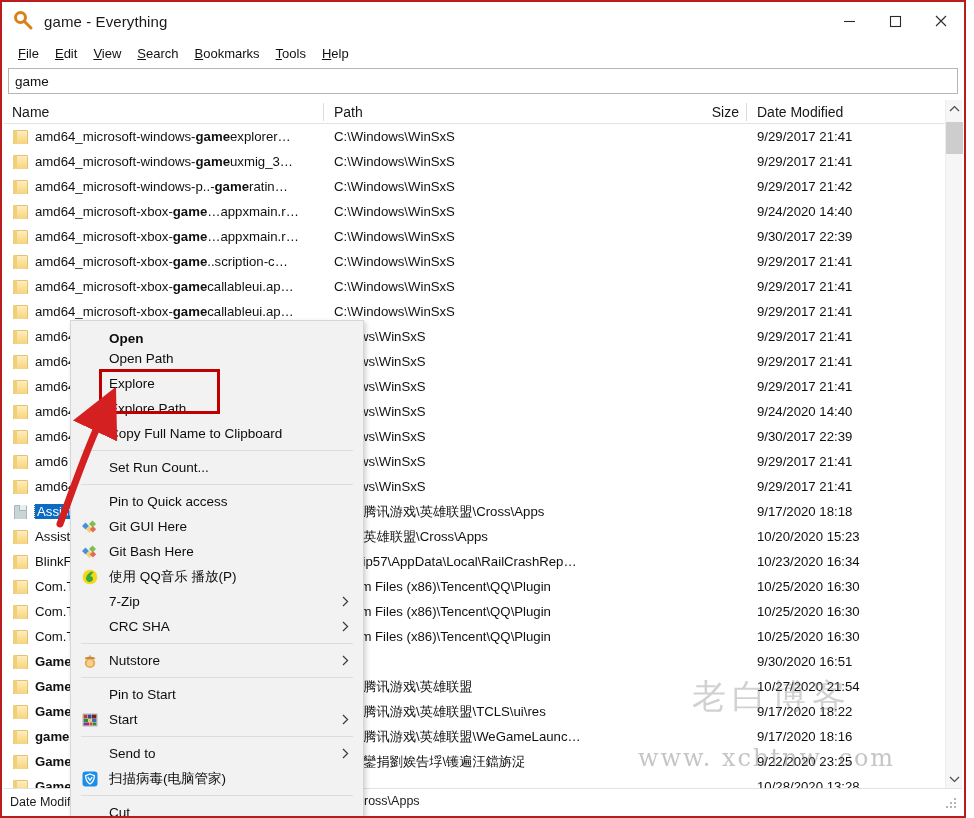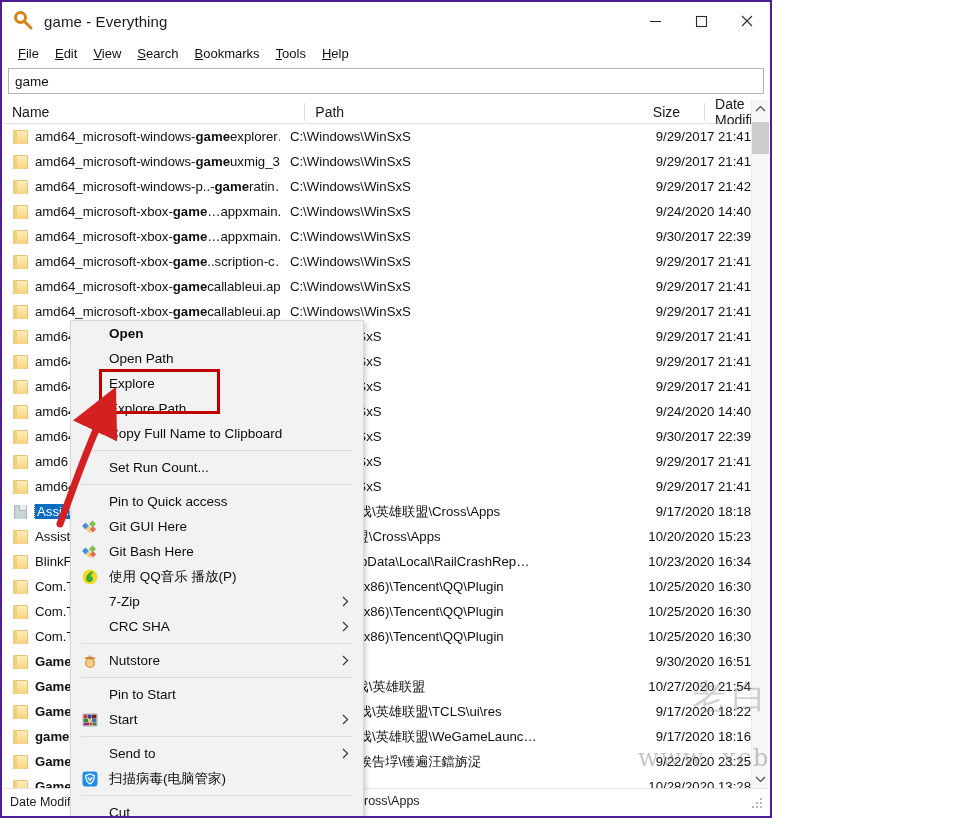--- a/index.html
+++ b/index.html
@@ -5,23 +5,23 @@
   * { box-sizing: border-box; }
   html, body {
     margin: 0; padding: 0;
     width: 974px; height: 818px;
     overflow: hidden;
     font-family: "Liberation Sans", sans-serif;
     background: #ffffff;
   }
   #app {
     position: relative;
-    width: 772px; height: 818px;
+    width: 966px; height: 818px;
     background: #ffffff;
-    border: 2px solid #4c1d95;
+    border: 2px solid #b91c1c;
     overflow: hidden;
   }
 
   
   .titlebar {
     position: absolute; left: 0; top: 0; right: 0; height: 38px;
     background: #ffffff;
     display: flex; align-items: center;
   }
   .title-icon {
@@ -68,21 +68,21 @@
     border-bottom: 1px solid #e2e2e2;
     display: flex; align-items: center;
     font-size: 14px; color: #171717;
   }
   .hcell { position: relative; height: 24px; display: flex; align-items: center; }
   .hcell .sep {
     position: absolute; right: 0; top: 3px; bottom: 3px; width: 1px; background: #dcdcdc;
   }
   .hc-name { width: 320px; padding-left: 8px; }
   .hc-path { width: 320px; padding-left: 10px; }
-  .hc-size { width: 103px; justify-content: flex-end; padding-right: 25px; }
+  .hc-size { width: 103px; justify-content: flex-end; padding-right: 8px; }
   .hc-date { flex: 1; padding-left: 10px; }
 
   
   .listbody {
     position: absolute; left: 2px; top: 122px; right: 19px; bottom: 28px;
     overflow: hidden; background: #fff;
   }
   .row {
     height: 25px; display: flex; align-items: center;
     font-size: 13.2px; color: #101010; white-space: nowrap;
@@ -161,21 +161,21 @@
   .ctxmenu {
     position: absolute; left: 68px; top: 318px; width: 294px; height: 500px;
     background: #f2f2f2; border: 1px solid #d6d6d6;
     box-shadow: 2px 2px 5px rgba(0,0,0,.18);
     overflow: hidden;
   }
   .ctxitem {
     height: 25px; display: flex; align-items: center;
     font-size: 13.5px; color: #0d0d0d; position: relative;
   }
-  .ctxitem.first { font-weight: bold; }
+  .ctxitem.first { font-weight: bold; align-items: flex-end; }
   .ctx-ico {
     width: 22px; flex: 0 0 22px; margin-left: 8px;
     display: flex; align-items: center; justify-content: center;
   }
   .ctx-label { padding-left: 8px; white-space: nowrap; }
   .ctx-arrow {
     position: absolute; right: 14px; top: 0; height: 25px;
     display: flex; align-items: center; color: #3a3a3a; font-size: 12px;
   }
   .ctxsep { height: 1px; background: #dcdcdc; margin: 4px 10px 4px 10px; }

